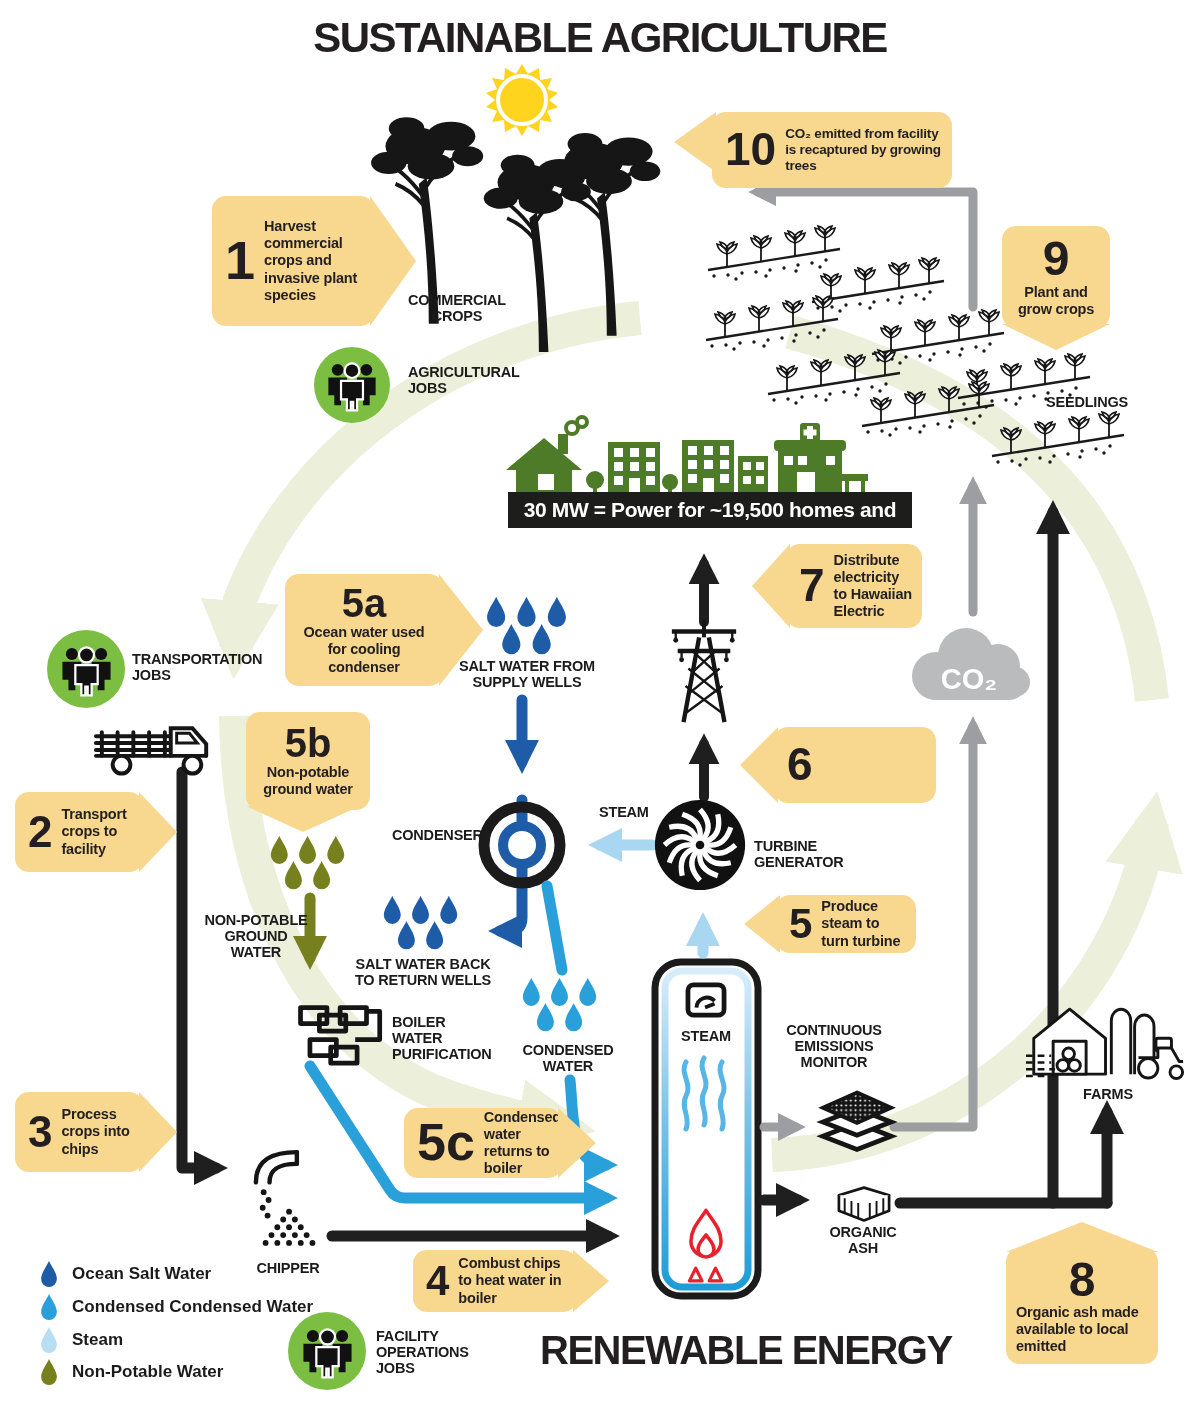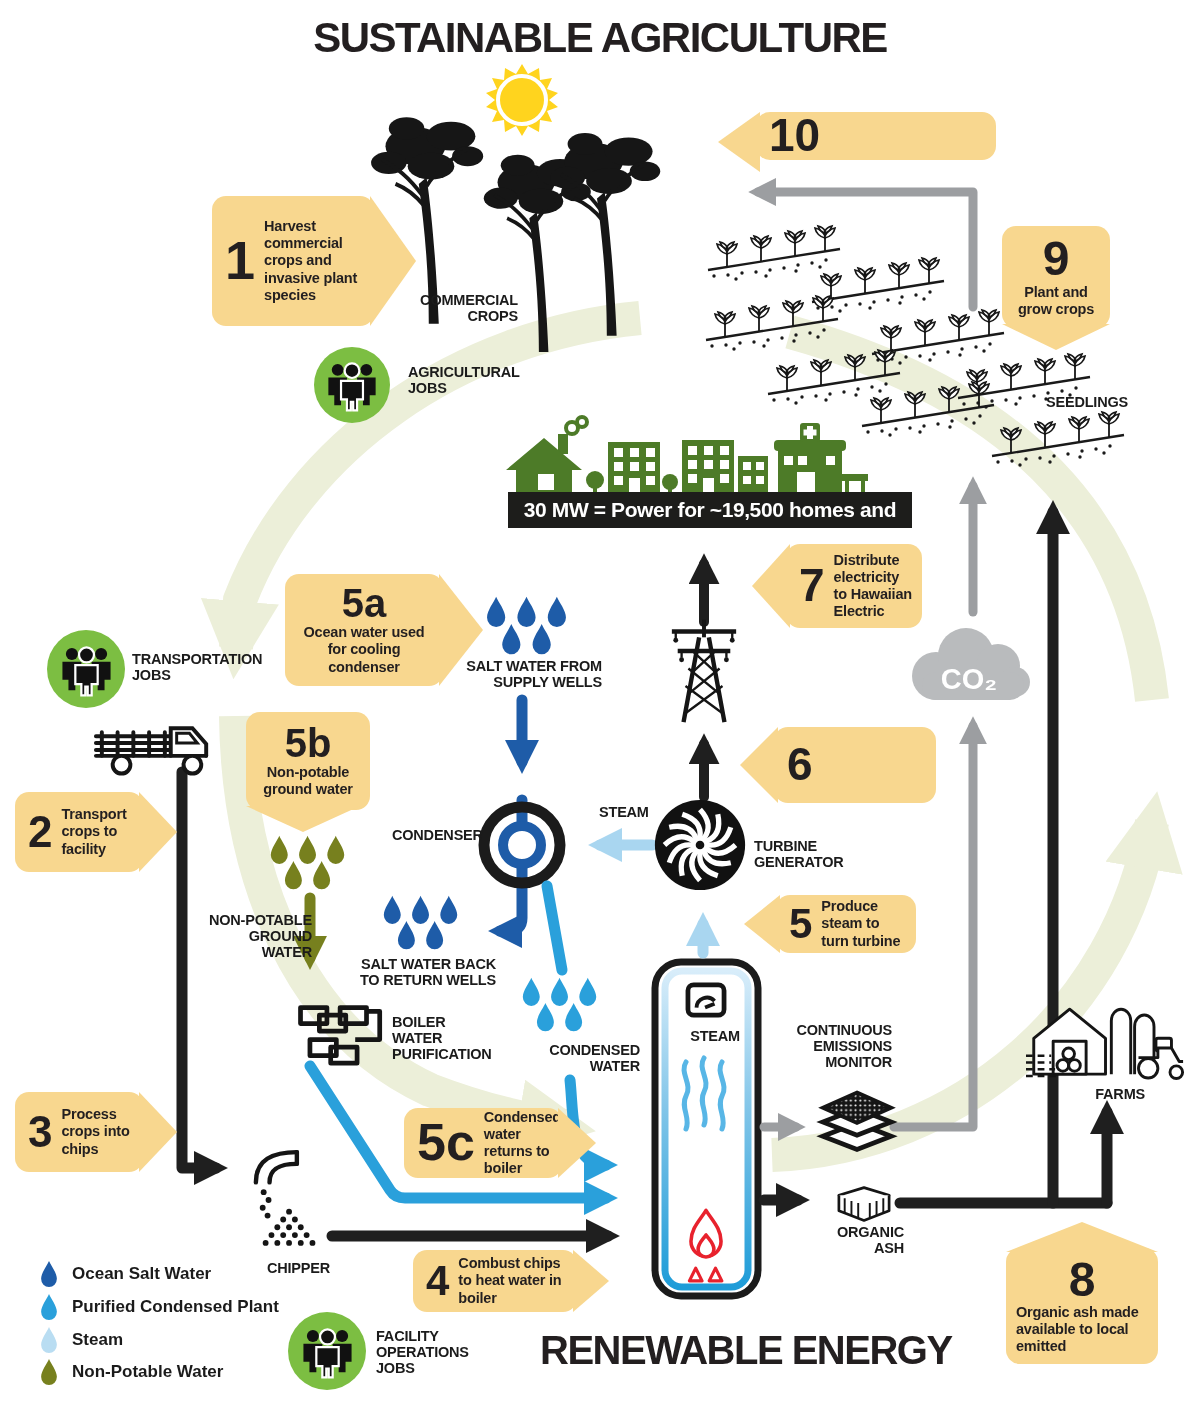--- a/index.html
+++ b/index.html
@@ -11,21 +11,21 @@
   .title{position:absolute;font-weight:bold;color:#231f20;letter-spacing:-1.5px;text-align:center;white-space:nowrap}
   
   .callout{position:absolute;background:#F8D78F;border-radius:14px;box-sizing:border-box;
            display:flex;align-items:center;gap:9px;padding:8px 10px 8px 13px}
   .callout.col{flex-direction:column;justify-content:center;text-align:center;gap:2px;padding:8px 10px}
   .callout .num{font-weight:bold;color:#231f20;line-height:.95;flex:0 0 auto}
   .callout .txt{font-weight:bold;color:#231f20;font-size:14.5px;line-height:1.18;letter-spacing:-.2px}
   .tip{position:absolute;width:0;height:0;border-style:solid;border-color:transparent}
   
   .lbl{position:absolute;font-weight:bold;font-size:14.5px;line-height:1.12;letter-spacing:-.2px;color:#1b1b1b}
-  .ctr{text-align:right}.rgt{text-align:right}
+  .ctr{text-align:center}.rgt{text-align:right}
   
   .banner{position:absolute;background:#1D1D1B;color:#fff;font-weight:bold;font-size:21px;
           text-align:center;letter-spacing:-.4px}
   
   .jobs{position:absolute;border-radius:50%;background:#7CBE42;display:flex;align-items:center;justify-content:center}
   
   .leg-label{position:absolute;font-weight:bold;font-size:17px;color:#1b1b1b;white-space:nowrap}
 </style>
 </head>
 <body>
@@ -546,23 +546,24 @@
   <div class="num" style="font-size:48px">8</div>
   <div class="txt">Organic ash made available to local emitted</div>
 </div>
 
 <div class="callout col" style="left:1002px;top:226px;width:108px;height:102px;z-index:2">
   <span class="tip" style="border-left:54px solid transparent;border-right:54px solid transparent;border-top:26px solid #F8D78F;left:0;bottom:-25px"></span>
   <div class="num" style="font-size:48px">9</div>
   <div class="txt">Plant and grow crops</div>
 </div>
 
-<div class="callout" style="left:756px;top:112px;width:240px;height:48px;z-index:2">
+<div class="callout" style="left:712px;top:112px;width:240px;height:76px;z-index:2">
   <span class="tip" style="border-top:30px solid transparent;border-bottom:30px solid transparent;border-right:42px solid #F8D78F;left:-41px;top:0"></span>
   <div class="num" style="font-size:46px">10</div>
+  <div class="txt" style="font-size:13.5px">CO₂ emitted from facility is recaptured by growing trees</div>
 </div>
 
 <div class="lbl ctr" style="left:396px;top:292px;width:122px;z-index:2">COMMERCIAL CROPS</div>
 <div class="lbl" style="left:408px;top:364px;width:120px;z-index:2">AGRICULTURAL JOBS</div>
 <div class="lbl" style="left:132px;top:651px;width:135px;z-index:2">TRANSPORTATION JOBS</div>
 <div class="lbl" style="left:376px;top:1328px;width:104px;z-index:2">FACILITY OPERATIONS JOBS</div>
 <div class="lbl" style="left:1046px;top:394px;width:110px;z-index:2">SEEDLINGS</div>
 <div class="lbl ctr" style="left:452px;top:658px;width:150px;z-index:2">SALT WATER FROM SUPPLY WELLS</div>
 <div class="lbl rgt" style="left:392px;top:827px;width:88px;z-index:2">CONDENSER</div>
 <div class="lbl" style="left:599px;top:804px;width:60px;z-index:2">STEAM</div>
@@ -577,21 +578,21 @@
 <div class="lbl ctr" style="left:1071px;top:1086px;width:74px;z-index:2">FARMS</div>
 <div class="lbl ctr" style="left:246px;top:1260px;width:84px;z-index:2">CHIPPER</div>
 
 <svg class="abs" style="left:38px;top:1260px;z-index:2" width="22" height="28" viewBox="0 0 24 32">
       <use href="#drp" fill="#1E5CA8"></use>
     </svg>
 <div class="leg-label" style="left:72px;top:1264px;z-index:2">Ocean Salt Water</div>
 <svg class="abs" style="left:38px;top:1293px;z-index:2" width="22" height="28" viewBox="0 0 24 32">
       <use href="#drp" fill="#2AA0DB"></use>
     </svg>
-<div class="leg-label" style="left:72px;top:1297px;z-index:2">Purified Condensed Plant</div>
+<div class="leg-label" style="left:72px;top:1297px;z-index:2">Condensed Condensed Water</div>
 <svg class="abs" style="left:38px;top:1326px;z-index:2" width="22" height="28" viewBox="0 0 24 32">
       <use href="#drp" fill="#B9DDF2"></use>
     </svg>
 <div class="leg-label" style="left:72px;top:1330px;z-index:2">Steam</div>
 <svg class="abs" style="left:38px;top:1358px;z-index:2" width="22" height="28" viewBox="0 0 24 32">
       <use href="#drp" fill="#77801E"></use>
     </svg>
 <div class="leg-label" style="left:72px;top:1362px;z-index:2">Non-Potable Water</div>
 
 </div>

